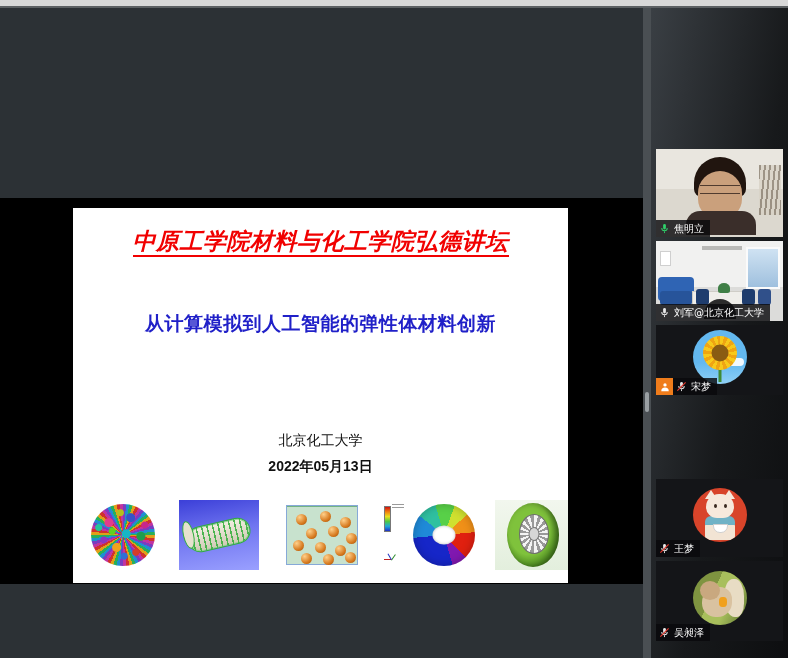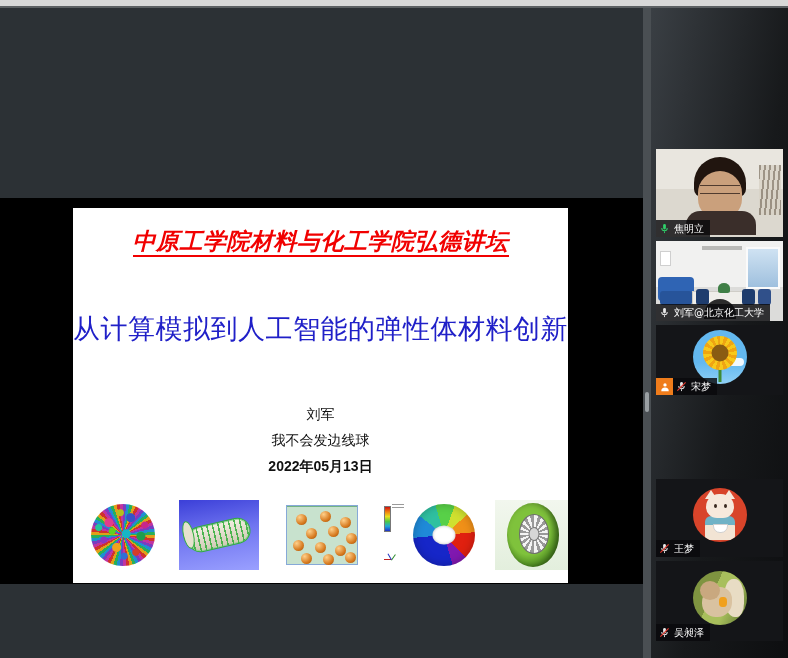--- a/index.html
+++ b/index.html
@@ -48,21 +48,21 @@
     color:#f10000;
   }
   .slide-title span {
     border-bottom:2px solid #f10000;
     padding-bottom:1px;
   }
   .slide-subtitle {
     position:absolute; left:0; top:103px; width:495px;
     text-align:center;
     font-family:"Liberation Serif","DejaVu Serif",serif;
-    font-weight:normal; font-size:27px; letter-spacing:.5px;
+    font-weight:bold; font-size:19px; letter-spacing:.5px;
     color:#2020c8;
   }
   .slide-byline {
     position:absolute; left:0; width:495px; text-align:center;
     font-family:"Liberation Sans","DejaVu Sans",sans-serif;
     font-size:14px; color:#111111; line-height:1.55;
   }
   .byline-author { top:196px; }
   .byline-affil  { top:222px; }
   .byline-date   { top:248px;font-weight:bold; }
@@ -312,22 +312,21 @@
     <div class="letterbox"></div>
 
     <div class="slide">
 
       <div class="slide-title">
         <span>中原工学院材料与化工学院弘德讲坛</span>
       </div>
 
       <div class="slide-subtitle">从计算模拟到人工智能的弹性体材料创新</div>
 
-      <div class="slide-byline byline-author">刘军</div>
-      <div class="slide-byline byline-affil">我不会发边线球</div>
+      <div class="slide-byline byline-affil">北京化工大学</div>
       <div class="slide-byline byline-date">2022年05月13日</div>
 
       <div class="figstrip">
 
         <div class="fig fig1">
           <div class="blob"></div>
         </div>
 
         <div class="fig fig2">
           <div class="tube"></div>

